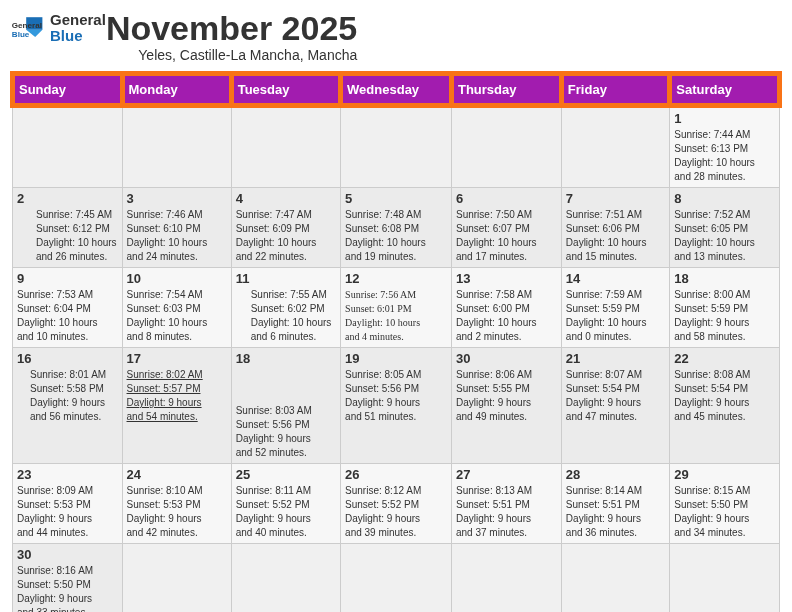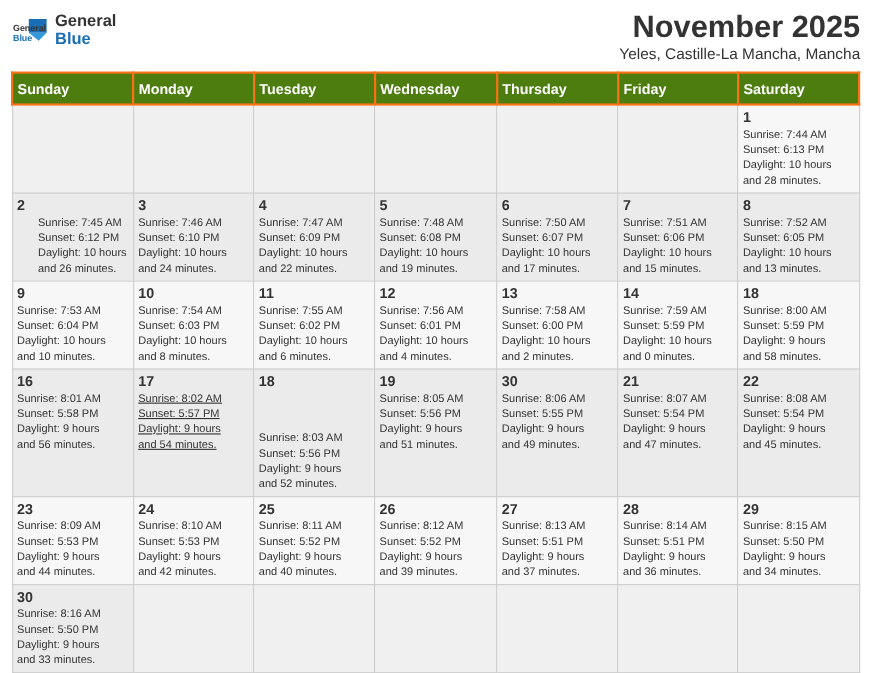--- a/index.html
+++ b/index.html
@@ -5,59 +5,58 @@
     * { box-sizing: border-box; margin: 0; padding: 0; }
     body {
       font-family: Arial, sans-serif;
       background: #fff;
       width: 792px;
       min-height: 612px;
       padding: 10px;
     }
     .header {
       display: flex;
-      justify-content: space-between;
       align-items: flex-start;
       margin-bottom: 8px;
     }
     .logo {
       display: flex;
       align-items: center;
       gap: 4px;
     }
     .logo-icon {
       width: 36px;
       height: 36px;
     }
     .title-block {
       text-align: right;
     }
     .title-block h1 {
-      font-size: 28px;
+      font-size: 34px;
       font-weight: bold;
       color: #333;
       line-height: 1.1;
     }
     .title-block p {
       font-size: 14px;
       color: #333;
     }
     .calendar {
       width: 100%;
       border-collapse: collapse;
       border: 1px solid #ccc;
     }
     .calendar thead tr th {
-      background: #4d7c0f;
+      background: #a21caf;
       color: #fff;
       font-size: 13px;
       font-weight: bold;
       padding: 6px 4px;
       text-align: left;
-      border: 2px solid #f97316;
+      border: 5px solid #f97316;
     }
     .calendar tbody tr td {
       border: 1px solid #ccc;
       vertical-align: top;
       padding: 3px 4px;
       width: 113px;
       min-height: 80px;
       font-size: 10.5px;
       color: #333;
       background: #fff;
@@ -197,28 +196,28 @@
         </td>
         <td>
           <span class="day-number">10</span>
           <div class="day-info" style="white-space: pre-line;">Sunrise: 7:54 AM
 Sunset: 6:03 PM
 Daylight: 10 hours
 and 8 minutes.</div>
         </td>
         <td>
           <span class="day-number">11</span>
-          <div class="day-info" style="white-space: pre-line;">Sunrise: 7:55 AM
+          <div class="day-info" style="white-space: pre-line; margin-left: 15px;">Sunrise: 7:55 AM
 Sunset: 6:02 PM
 Daylight: 10 hours
 and 6 minutes.</div>
         </td>
         <td>
           <span class="day-number">12</span>
-          <div class="day-info" style="white-space: pre-line;">Sunrise: 7:56 AM
+          <div class="day-info" style="white-space: pre-line; font-family: Liberation Serif, serif;">Sunrise: 7:56 AM
 Sunset: 6:01 PM
 Daylight: 10 hours
 and 4 minutes.</div>
         </td>
         <td>
           <span class="day-number">13</span>
           <div class="day-info" style="white-space: pre-line;">Sunrise: 7:58 AM
 Sunset: 6:00 PM
 Daylight: 10 hours
 and 2 minutes.</div>
@@ -234,21 +233,21 @@
           <span class="day-number">18</span>
           <div class="day-info" style="white-space: pre-line;">Sunrise: 8:00 AM
 Sunset: 5:59 PM
 Daylight: 9 hours
 and 58 minutes.</div>
         </td>
       </tr>
       <tr>
         <td>
           <span class="day-number">16</span>
-          <div class="day-info" style="white-space: pre-line;">Sunrise: 8:01 AM
+          <div class="day-info" style="white-space: pre-line; margin-left: 13px;">Sunrise: 8:01 AM
 Sunset: 5:58 PM
 Daylight: 9 hours
 and 56 minutes.</div>
         </td>
         <td>
           <span class="day-number">17</span>
           <div class="day-info" style="white-space: pre-line; text-decoration: underline;">Sunrise: 8:02 AM
 Sunset: 5:57 PM
 Daylight: 9 hours
 and 54 minutes.</div>

